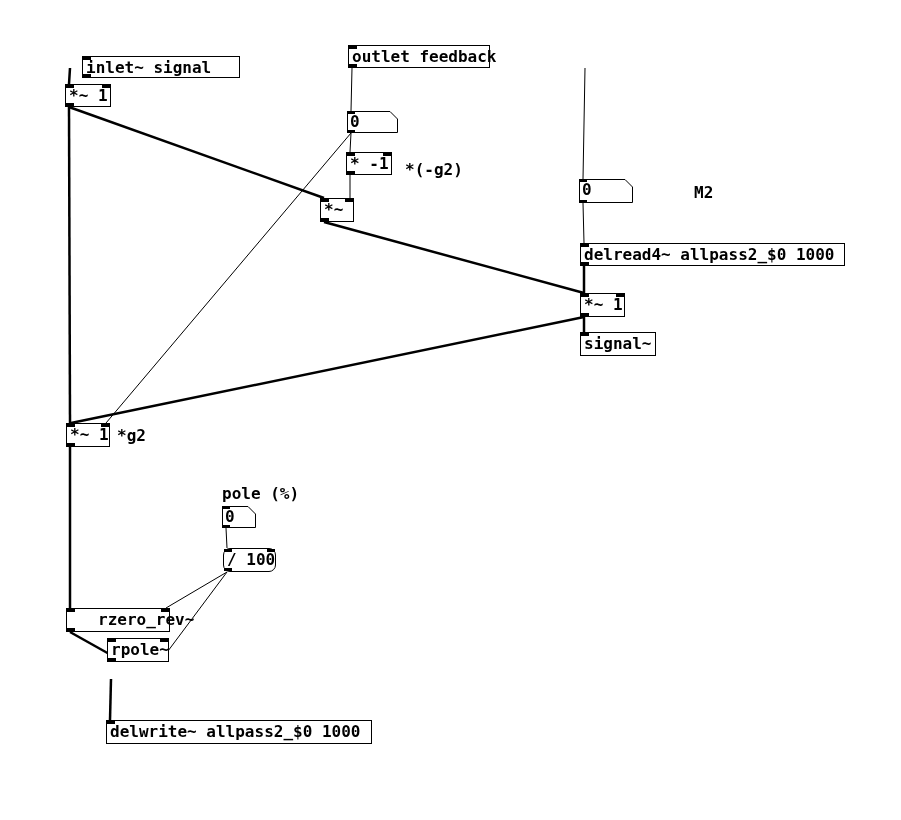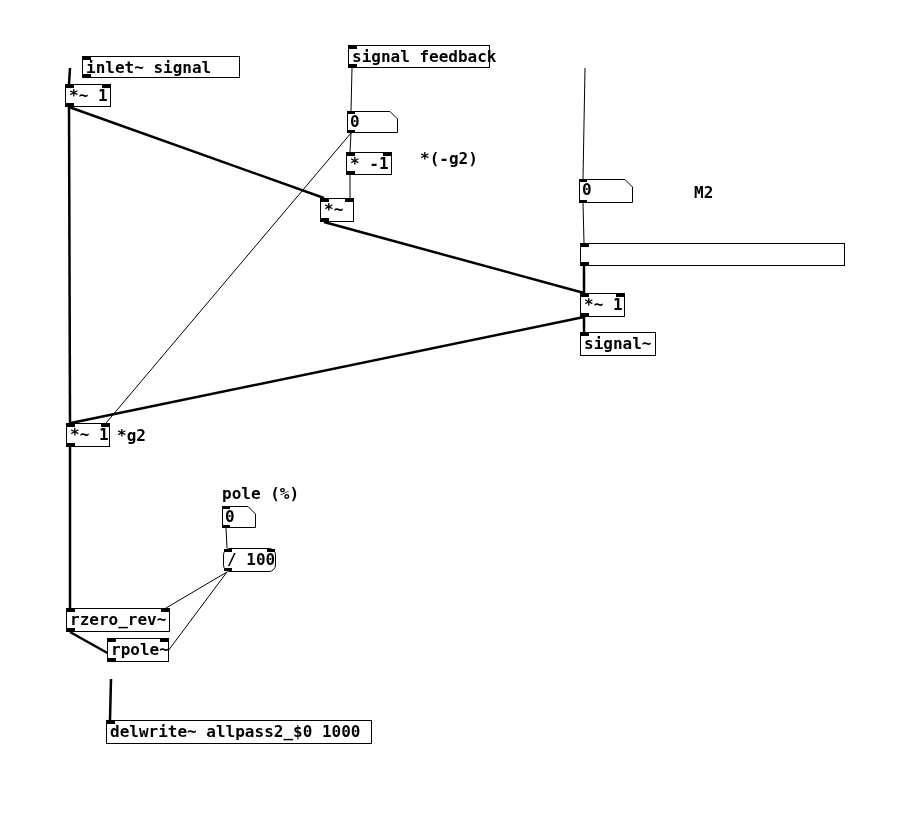--- a/index.html
+++ b/index.html
@@ -63,59 +63,60 @@
       <div class="nub in first"></div>
       <div class="nub out first"></div>
     </div>
     <div class="node object" style="left: 65px; top: 84px; width: 46px; height: 23px;">
       <span class="label">*~ 1</span>
       <div class="nub in first"></div>
       <div class="nub in last"></div>
       <div class="nub out first"></div>
     </div>
     <div class="node object" style="left: 348px; top: 45px; width: 142px; height: 23px;">
-      <span class="label">signal feedback</span>
+      <span class="label">outlet feedback</span>
       <div class="nub in first"></div>
       <div class="nub out first"></div>
     </div>
     <div class="node number" style="left: 347px; top: 111px; width: 51px; height: 22px;">
       <svg class="numshape" width="51" height="22">
         <polygon points="0.5,0.5 43,0.5 50.5,8 50.5,21.5 0.5,21.5" fill="#ffffff" stroke="#000000"></polygon>
       </svg>
       <span class="label">0</span>
       <div class="nub in first"></div>
       <div class="nub out first"></div>
     </div>
     <div class="node object" style="left: 346px; top: 152px; width: 46px; height: 23px;">
       <span class="label">* -1</span>
       <div class="nub in first"></div>
       <div class="nub in last"></div>
       <div class="nub out first"></div>
     </div>
-    <div class="node comment" style="left: 405px; top: 149px; margin-left: 15px;">
+    <div class="node comment" style="left: 405px; top: 160px;">
       <span class="label">*(-g2)</span>
     </div>
     <div class="node object" style="left: 320px; top: 198px; width: 34px; height: 24px;">
       <span class="label">*~</span>
       <div class="nub in first"></div>
       <div class="nub in last"></div>
       <div class="nub out first"></div>
     </div>
     <div class="node number" style="left: 579px; top: 179px; width: 54px; height: 24px;">
       <svg class="numshape" width="54" height="24">
         <polygon points="0.5,0.5 46,0.5 53.5,8 53.5,23.5 0.5,23.5" fill="#ffffff" stroke="#000000"></polygon>
       </svg>
       <span class="label">0</span>
       <div class="nub in first"></div>
       <div class="nub out first"></div>
     </div>
     <div class="node comment" style="left: 648px; top: 183px; padding-left: 46px;">
       <span class="label">M2</span>
     </div>
     <div class="node object" style="left: 580px; top: 243px; width: 265px; height: 23px;">
+      <span class="label">delread4~ allpass2_$0 1000</span>
       <div class="nub in first"></div>
       <div class="nub out first"></div>
     </div>
     <div class="node object" style="left: 580px; top: 293px; width: 45px; height: 24px;">
       <span class="label">*~ 1</span>
       <div class="nub in first"></div>
       <div class="nub in last"></div>
       <div class="nub out first"></div>
     </div>
     <div class="node object" style="left: 580px; top: 332px; width: 76px; height: 24px;">
@@ -141,21 +142,21 @@
       <span class="label">0</span>
       <div class="nub in first"></div>
       <div class="nub out first"></div>
     </div>
     <div class="node object" style="left: 223px; top: 548px; width: 53px; height: 24px; border-radius: 7px;">
       <span class="label">/ 100</span>
       <div class="nub in first"></div>
       <div class="nub in last"></div>
       <div class="nub out first"></div>
     </div>
-    <div class="node object" style="left: 66px; top: 608px; width: 104px; height: 24px;">
+    <div class="node object" style="left: 66px; top: 608px; width: 104px; height: 24px; padding-left: 28px;">
       <span class="label">rzero_rev~</span>
       <div class="nub in first"></div>
       <div class="nub in last"></div>
       <div class="nub out first"></div>
     </div>
     <div class="node object" style="left: 107px; top: 638px; width: 62px; height: 24px;">
       <span class="label">rpole~</span>
       <div class="nub in first"></div>
       <div class="nub in last"></div>
       <div class="nub out first"></div>

